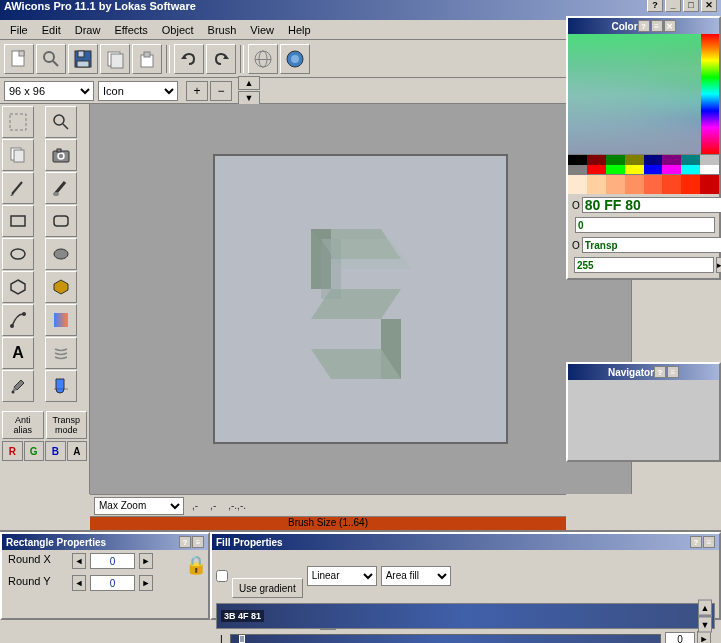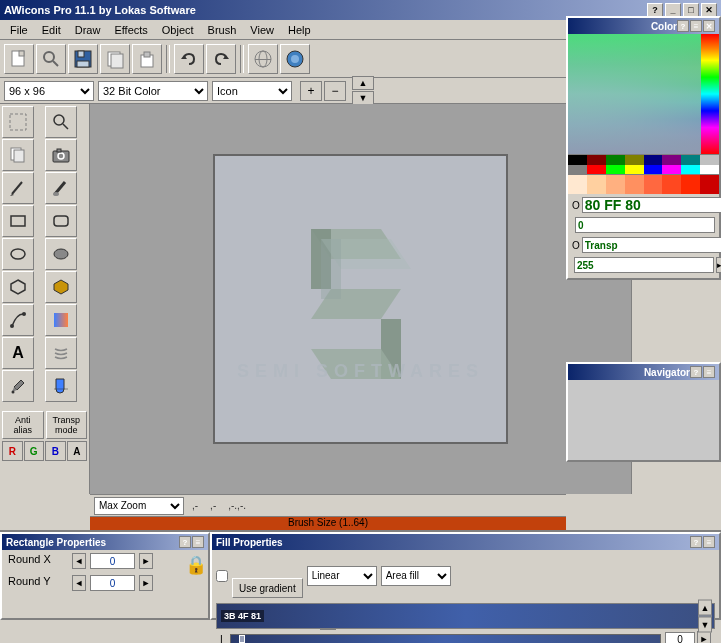--- a/index.html
+++ b/index.html
@@ -12,23 +12,23 @@
       overflow: hidden;
       position: relative;
     }
 
     
     .title-bar {
       background: linear-gradient(to right, #0a246a, #a6b5da);
       color: white;
       height: 20px;
       display: flex;
-      align-items: center;
+      align-items: flex-end;
       justify-content: space-between;
-      padding: 0 4px;
+      padding: 8px 4px;
       font-size: 11px;
       font-weight: bold;
     }
     .title-bar-buttons {
       display: flex;
       gap: 2px;
     }
     .title-btn {
       width: 16px;
       height: 14px;
@@ -242,21 +242,21 @@
       border: 2px solid #808080;
       border-top: 2px solid #fff;
       border-left: 2px solid #fff;
     }
     .panel-title-bar {
       background: linear-gradient(to right, #0a246a, #a6b5da);
       color: white;
       height: 16px;
       display: flex;
       align-items: center;
-      justify-content: flex-end;
+      justify-content: center;
       padding: 0 4px;
       font-size: 10px;
       font-weight: bold;
     }
     .panel-title-btns {
       display: flex;
       gap: 1px;
     }
     .panel-title-btn {
       width: 12px;
@@ -589,23 +589,20 @@
         <circle cx="10" cy="10" r="8" fill="#4080c0" stroke="#333"></circle>
         <circle cx="10" cy="10" r="4" fill="#80b0e0"></circle>
       </svg>
   </div>
 </div>
 
 <div class="toolbar2">
   <select style="width:90px;">
     <option>96 x 96</option>
   </select>
-  <select style="width:110px;">
-    <option>32 Bit Color</option>
-  </select>
   <select style="width:80px;">
     <option>Icon</option>
   </select>
 
   <div style="display:flex; gap:2px; margin-left:4px;">
     <div class="nav-btn" style="width:22px; height:20px; background:#d4d0c8; border:1px solid #808080; display:flex; align-items:center; justify-content:center; font-size:12px; cursor:pointer;">+</div>
     <div class="nav-btn" style="width:22px; height:20px; background:#d4d0c8; border:1px solid #808080; display:flex; align-items:center; justify-content:center; font-size:12px; cursor:pointer;">−</div>
   </div>
   <div style="display:flex; flex-direction:column; gap:1px; margin-left:2px;">
     <div class="nav-btn" style="width:22px; height:14px; background:#d4d0c8; border:1px solid #808080; display:flex; align-items:center; justify-content:center; font-size:9px; cursor:pointer;">▲</div>
@@ -762,23 +759,20 @@
 
           <polygon points="90,100 110,100 110,160 90,160" fill="#4a6a4a" opacity="0.9"></polygon>
 
           <polygon points="20,130 90,130 110,160 40,160" fill="#7a9a7a" opacity="0.8"></polygon>
 
           <polygon points="30,20 100,20 120,50 50,50" fill="#9abaaa" opacity="0.4"></polygon>
           <polygon points="30,20 50,20 50,80 30,80" fill="#6a8a7a" opacity="0.4"></polygon>
         </g>
       </svg>
 
-      <div class="canvas-text">
-        <span class="semi-text">SEMI SOFTWARES</span>
-      </div>
     </div>
   </div>
 
   <div style="width:90px; background:#d4d0c8; border-left:1px solid #808080; display:flex; flex-direction:column; align-items:center; padding:4px; gap:4px;">
     <div class="thumb-item">
       <div class="thumb-label">48x48 32b</div>
       <div class="thumb-img" style="width:65px; height:65px; background:#b8bcc4; border:1px solid #888;"></div>
     </div>
     <div class="thumb-item" style="margin-top:4px;">
       <div class="thumb-img active" style="width:65px; height:65px; background:#b8bcc4; border:2px solid #333;"></div>

